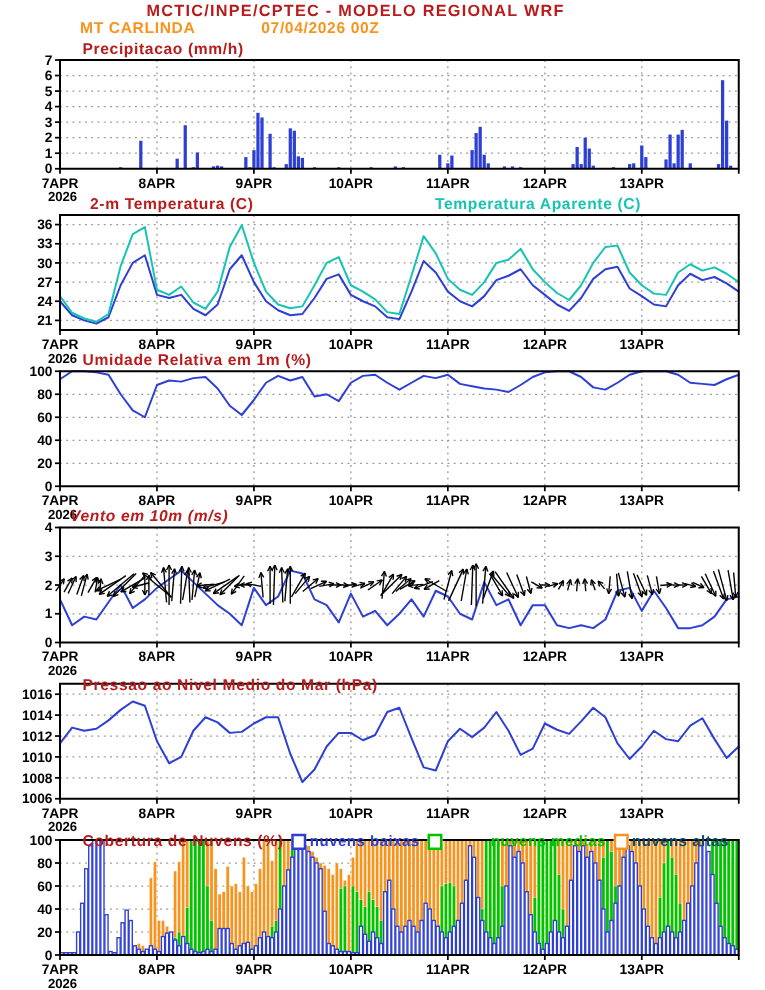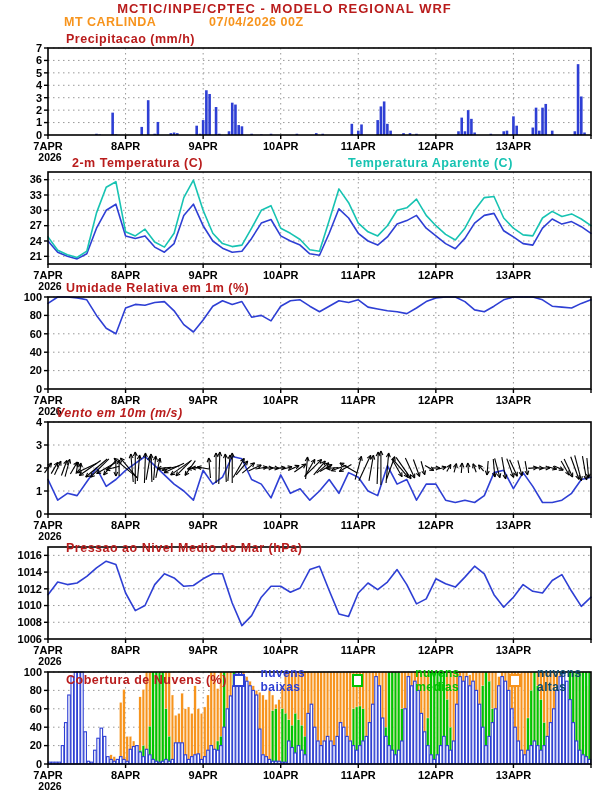--- a/index.html
+++ b/index.html
@@ -7,21 +7,21 @@
         font-family:"Liberation Sans",sans-serif;}
   .page svg{position:absolute;left:0;top:0;}
   .txt{position:absolute;white-space:nowrap;font-weight:bold;letter-spacing:0.5px;}
   .hdr1{width:569px;text-align:center;font-size:13px;color:#b91c1c;letter-spacing:1px;}
   .c-orange{color:#f7941d;}
   .c-black{color:#b91c1c;}
   .c-cyan{color:#17c3b2;}
   .ptitle{font-size:12.5px;}
   .hdr2{font-size:12.5px;margin-left:31px;}
   .legend-row{position:absolute;display:flex;align-items:center;gap:6px;font-weight:bold;}
-  .legend-item{display:flex;align-items:center;gap:16px;font-size:12px;letter-spacing:0.4px;}
+  .legend-item{display:flex;align-items:center;gap:3px;font-size:12px;letter-spacing:0.4px;}
   .swatch{display:inline-block;width:8px;height:9px;background:#fff;border:2px solid #888;}
   svg text{font-family:"Liberation Sans",sans-serif;font-size:11px;font-weight:bold;fill:#000;}
   svg text.yr{font-size:10.5px;}
 </style>
 </head>
 <body>
 
 <div class="page">
 
   <svg id="cv" width="612" height="792">

